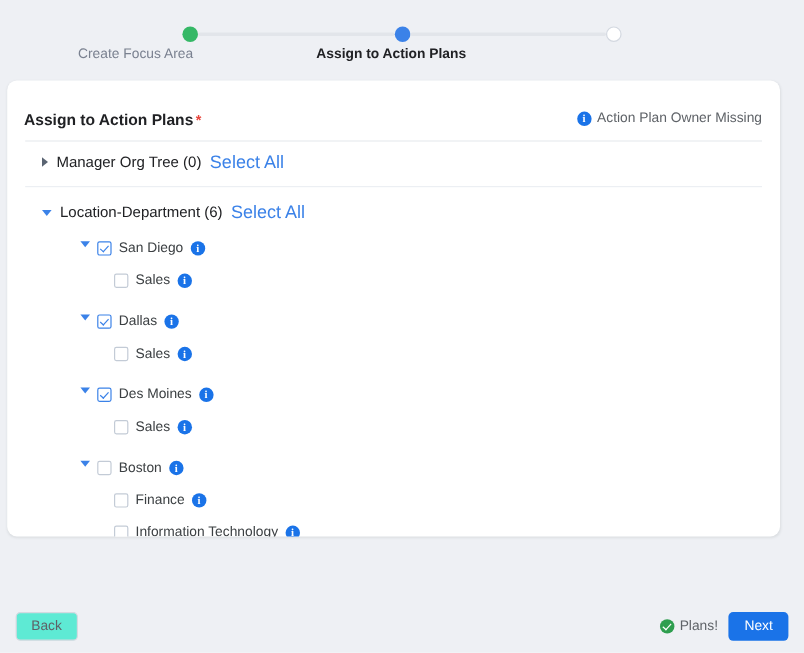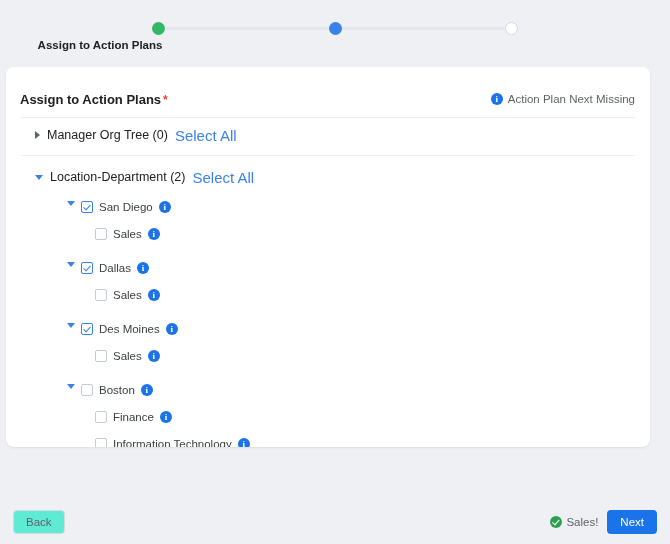--- a/index.html
+++ b/index.html
@@ -270,51 +270,52 @@
 
 <div class="stepper">
   <div class="stepper-track">
     <span class="step-dot done"></span>
     <span class="step-line"></span>
     <span class="step-dot active"></span>
     <span class="step-line"></span>
     <span class="step-dot todo"></span>
   </div>
   <div class="stepper-labels">
+    <div class="step-label l0">Create Focus Area</div>
     <div class="step-label l1">Assign to Action Plans</div>
   </div>
 </div>
 
 <div class="card">
 
   <div class="card-header">
     <div class="card-title">
       <span>Assign to Action Plans</span><span class="req-star">*</span>
     </div>
     <div class="owner-warning">
       <span class="info-icon">i</span>
-      <span>Action Plan Next Missing</span>
+      <span>Action Plan Owner Missing</span>
     </div>
   </div>
 
   <div class="card-divider"></div>
 
   <div class="tree-body">
 
     <div class="group-row">
       <span class="caret right"></span>
       <span class="group-title">Manager Org Tree (0)</span>
       <span class="select-all">Select All</span>
     </div>
 
     <div class="group-divider"></div>
 
     <div class="group-row">
       <span class="caret down"></span>
-      <span class="group-title">Location-Department (2)</span>
+      <span class="group-title">Location-Department (6)</span>
       <span class="select-all">Select All</span>
     </div>
 
     <div class="spacer-node"></div>
 
     <div class="node-row level1">
       <span class="caret down"></span>
       <span class="cbox on"></span>
       <span class="node-label">San Diego</span>
       <span class="info-icon">i</span>
@@ -383,17 +384,17 @@
     </div>
 
   </div>
 </div>
 
 <div class="footer">
   <button class="btn-back">Back</button>
   <div class="footer-right">
     <div class="saved">
       <span class="check-circle"></span>
-      <span>Sales!</span>
+      <span>Plans!</span>
     </div>
     <button class="btn-next">Next</button>
   </div>
 </div>
 
 </body></html>

